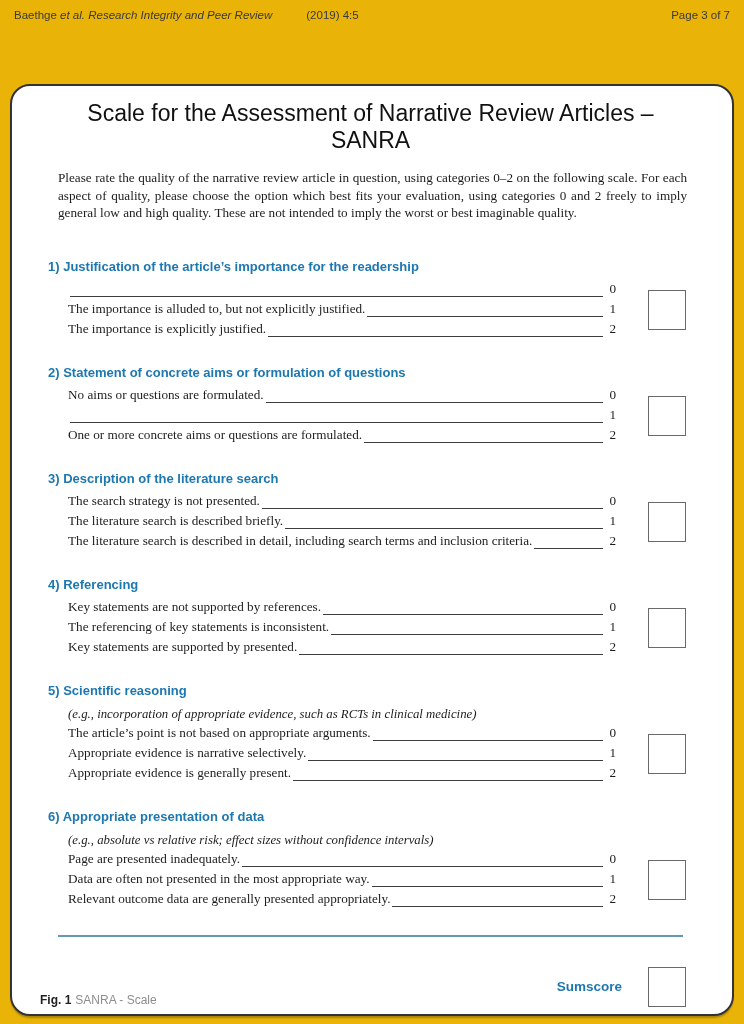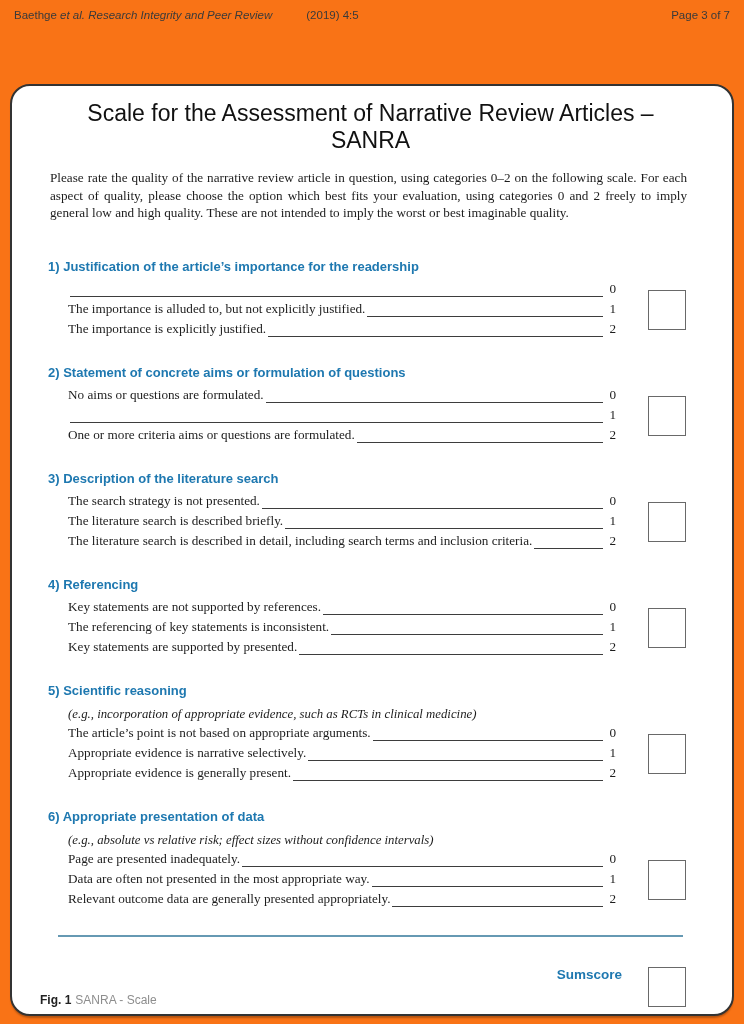--- a/index.html
+++ b/index.html
@@ -1,56 +1,56 @@
 <!DOCTYPE html>
 <html><head>
 <meta charset="utf-8">
 <style>
   * { margin:0; padding:0; box-sizing:border-box; }
   html, body { background:#ffffff; }
   body { width:744px; height:1024px; font-family:"Liberation Sans", sans-serif; }
-  .page { position:relative; width:744px; height:1024px; background:#f97316; overflow:hidden; }
+  .page { position:relative; width:744px; height:1024px; background:#eab308; overflow:hidden; }
 
   
   .hdr { position:absolute; top:9px; left:14px; right:14px; display:flex; align-items:baseline;
          font-size:11.5px; color:#3a3a3a; }
   .hdr .cite i { font-style:italic; }
   .hdr .issue { margin-left:34px; }
   .hdr .pageno { margin-left:auto; }
 
   
   .fig-box { position:absolute; top:84px; left:10px; right:10px; bottom:8px;
              border:2px solid #333333; border-radius:20px; background:#ffffff;
              padding:12px 39px 0 36px;
              box-shadow:0 3px 2px -1px rgba(0,0,0,0.28); }
 
   .fig-title { text-align:center; font-size:23px; font-weight:400; color:#111111; margin-top:2px; }
 
-  .intro { margin:15px 6px 0 2px; font-family:"Liberation Serif", serif; font-size:13.2px;
+  .intro { margin:15px 6px 0 10px; font-family:"Liberation Serif", serif; font-size:13.2px;
            line-height:17.5px; text-align:justify; color:#1c1c1c; }
 
   .sections { margin-top:37px; }
   .q { display:flex; margin-bottom:24px; }
   .q-main { flex:1; min-width:0; }
   .q-side { width:77px; display:flex; justify-content:flex-end; align-items:flex-end; }
   .score-box { width:38px; height:40px; border:1.5px solid #696969; background:#ffffff;
                margin-right:7px; margin-bottom:11px; }
 
   .q-heading { font-size:13px; font-weight:bold; color:#1e78b0; margin-bottom:6px; line-height:16px; }
   .q-note { font-family:"Liberation Serif", serif; font-style:italic; font-size:12.8px;
             color:#1c1c1c; margin:0 0 1px 20px; line-height:19px; }
   .q-item { display:flex; margin-left:20px; height:20px; }
   .q-text { font-family:"Liberation Serif", serif; font-size:13.2px; color:#1c1c1c; white-space:nowrap; }
   .leader { flex:1; border-bottom:1px solid #3d3d3d; margin:0 0 4px 2px; min-width:20px; }
   .q-score { width:13px; text-align:right; font-family:"Liberation Serif", serif;
              font-size:13.2px; color:#1c1c1c; }
 
   .divider { border-top:2px solid #6699b3; margin:18px 10px 0 10px; }
 
-  .sumscore-row { display:flex; justify-content:flex-end; margin-top:30px; }
+  .sumscore-row { display:flex; justify-content:flex-end; align-items:center; margin-top:30px; }
   .sumscore-label { font-size:13.5px; font-weight:bold; color:#1e78b0; margin-right:26px; }
   .sumscore-box { width:38px; height:40px; border:1.5px solid #696969; background:#ffffff; margin-right:7px; }
 
   .caption { position:absolute; left:28px; bottom:6px; font-size:12px; line-height:16px; }
   .caption .cap-label { font-weight:bold; color:#222222; }
   .caption .cap-text { color:#8d8d8d; margin-left:4px; }
 </style>
 </head>
 <body>
 
@@ -99,21 +99,21 @@
           <div class="q-item">
             <span class="q-text">No aims or questions are formulated.</span>
             <span class="leader"></span>
             <span class="q-score">0</span>
           </div>
           <div class="q-item">
             <span class="leader"></span>
             <span class="q-score">1</span>
           </div>
           <div class="q-item">
-            <span class="q-text">One or more criteria aims or questions are formulated.</span>
+            <span class="q-text">One or more concrete aims or questions are formulated.</span>
             <span class="leader"></span>
             <span class="q-score">2</span>
           </div>
         </div>
         <div class="q-side">
           <span class="score-box"></span>
         </div>
       </section>
 
       <section class="q">

